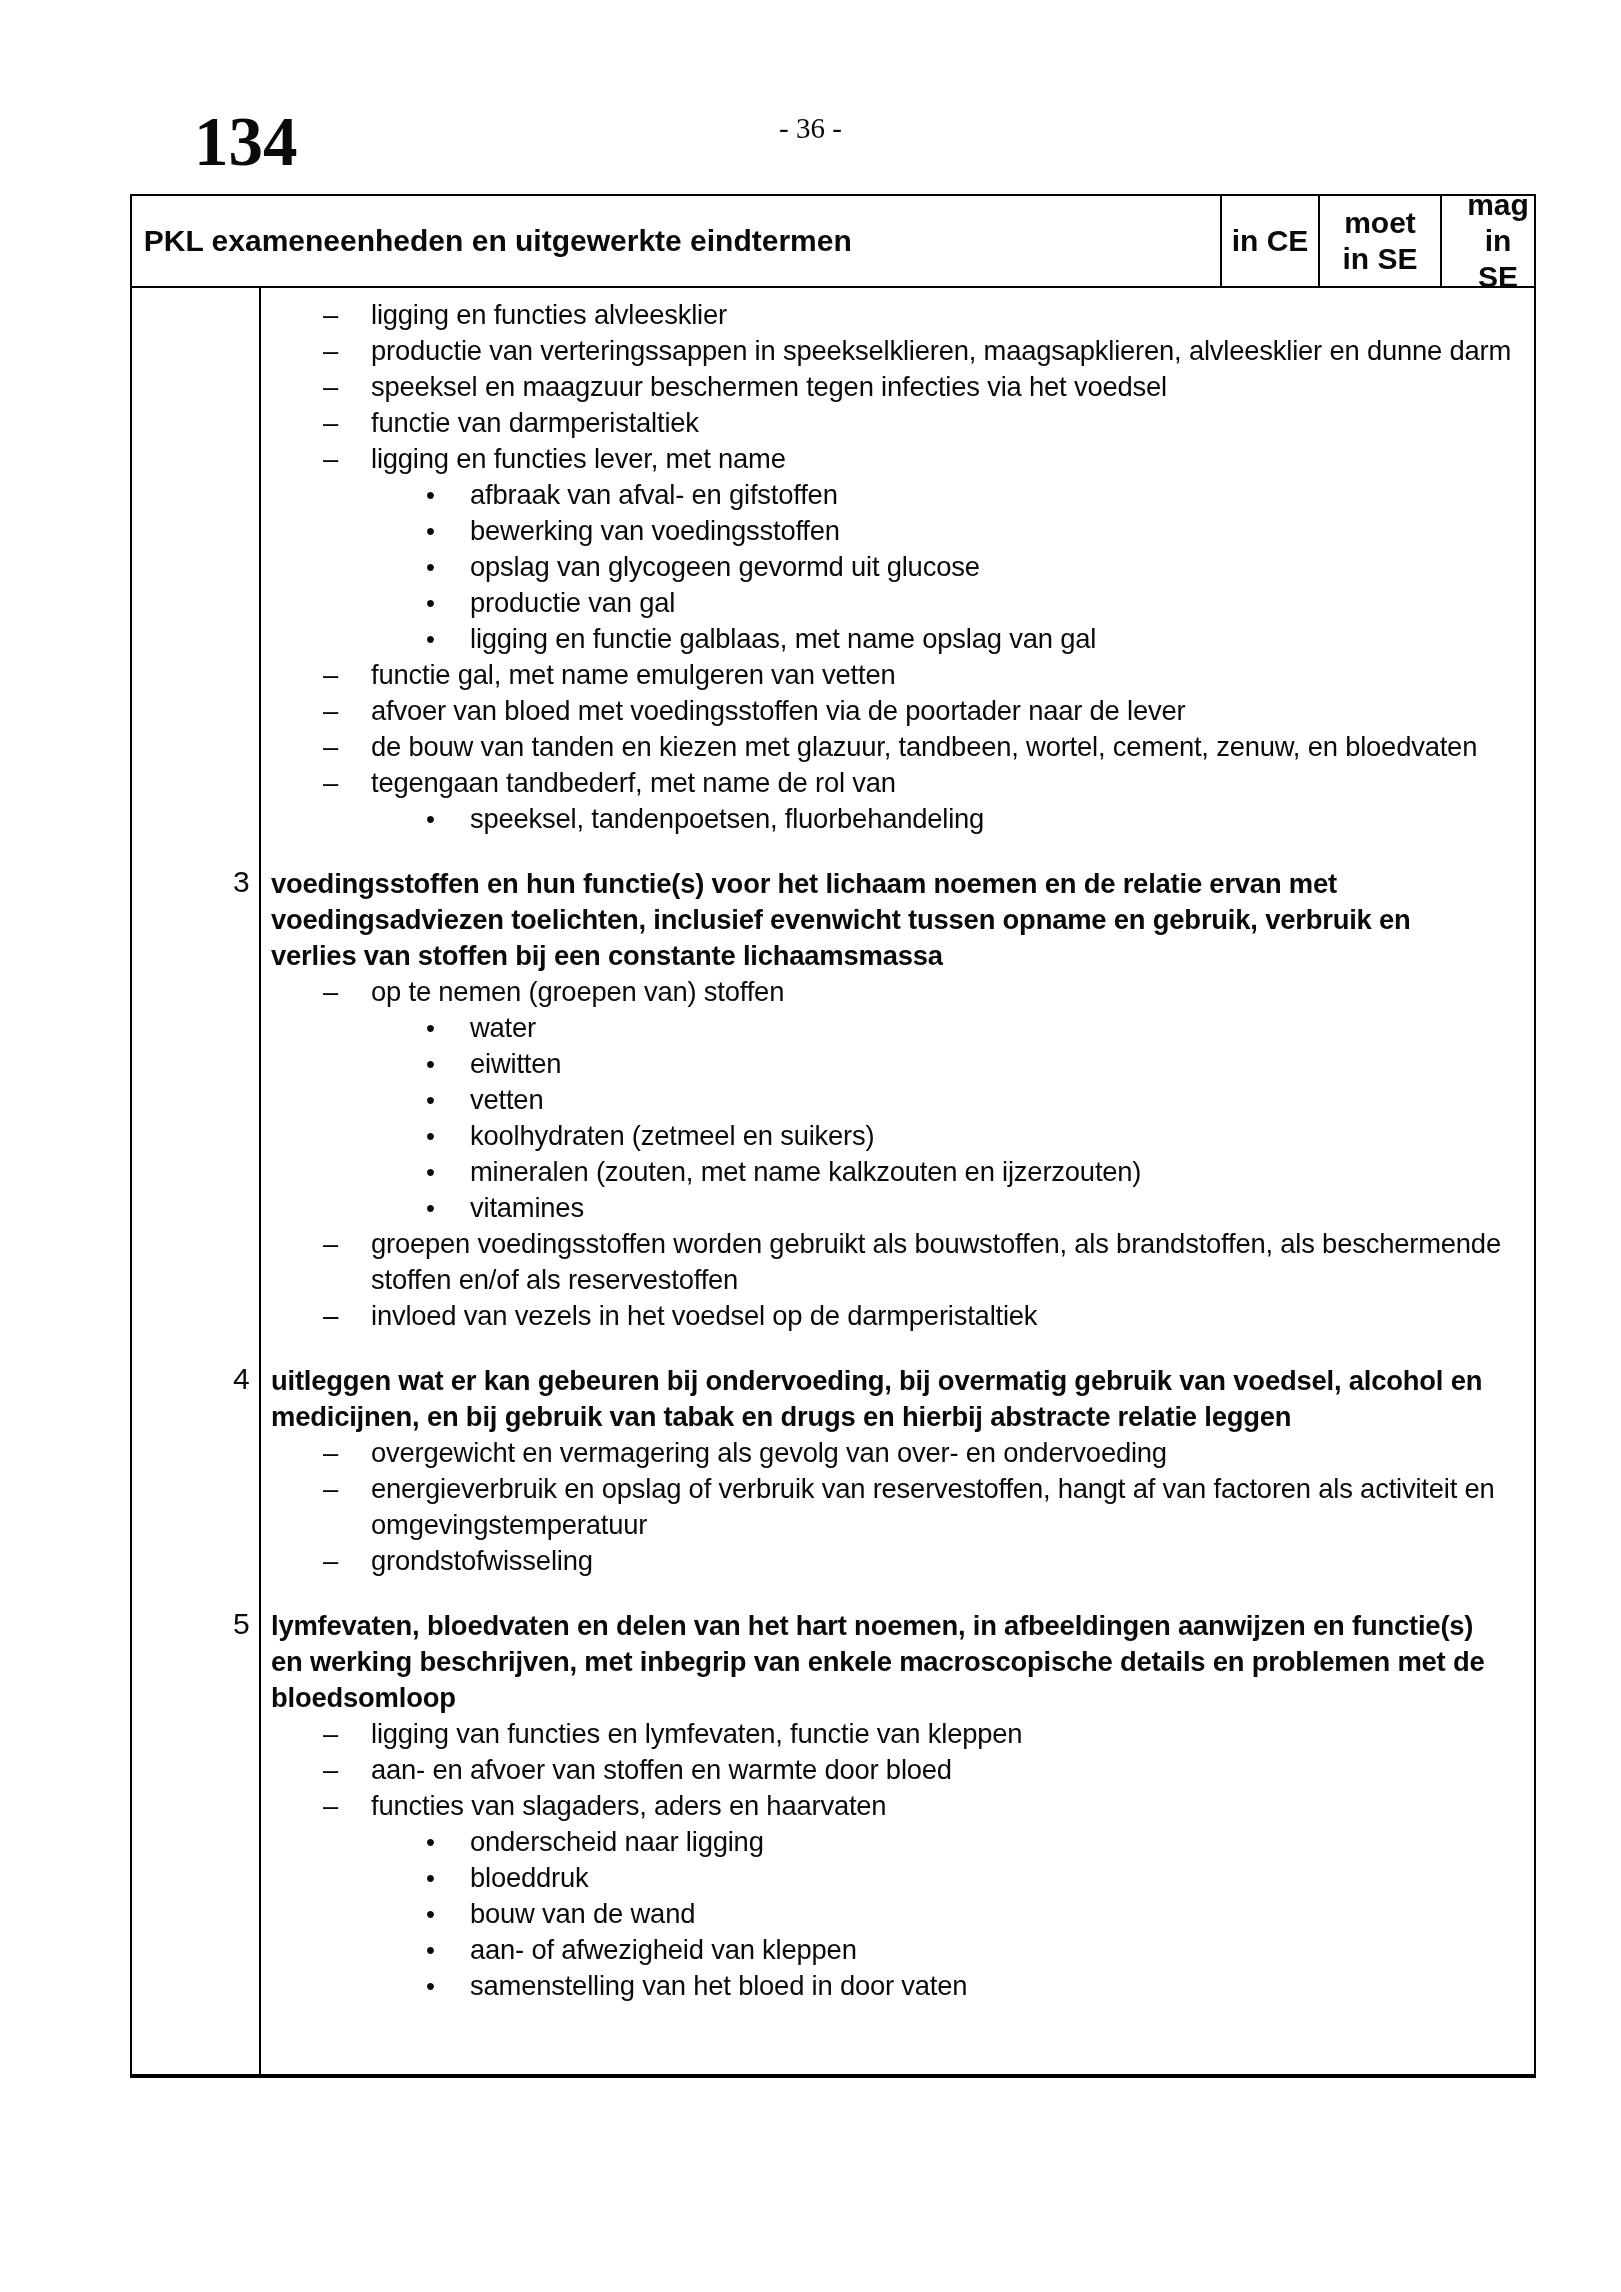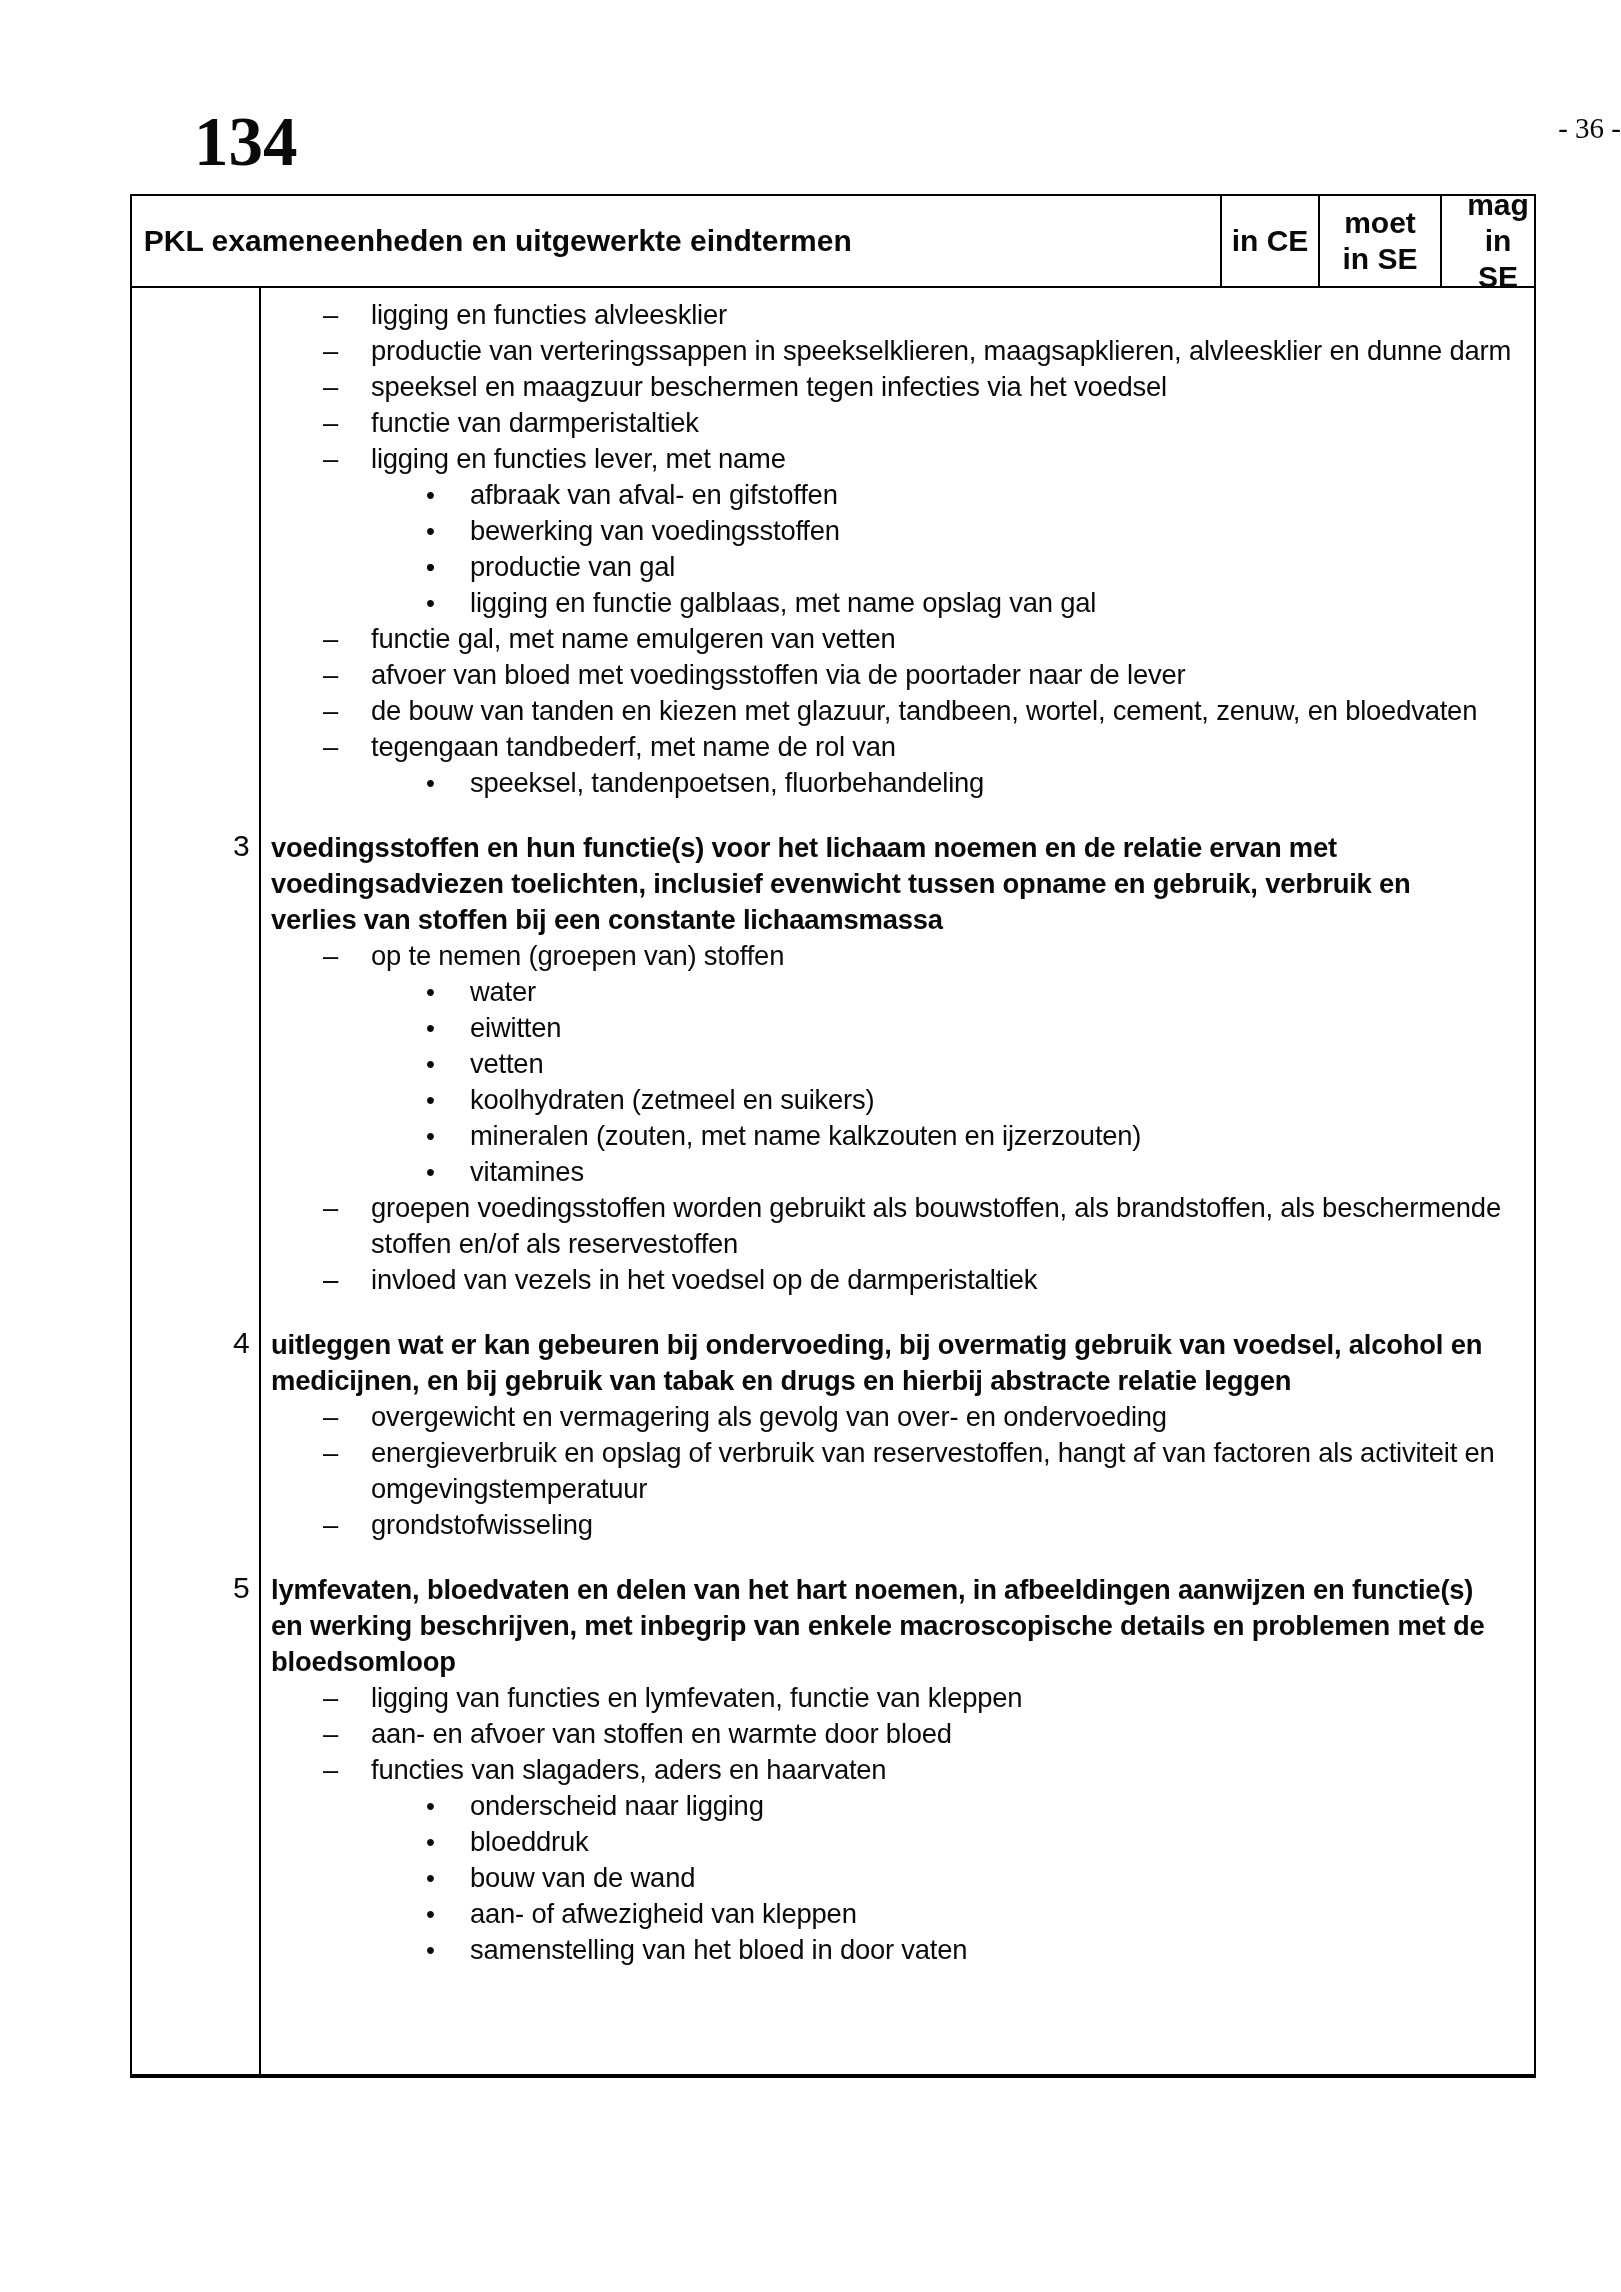--- a/index.html
+++ b/index.html
@@ -7,21 +7,21 @@
     position:relative; width:1621px; height:2293px; background:#ffffff;
     font-family:"Liberation Sans","DejaVu Sans",sans-serif; color:#0a0a0a;
     overflow:hidden;
   }
   .pageno {
     position:absolute; left:194px; top:108px;
     font-family:"Liberation Serif","DejaVu Serif",serif;
     font-weight:bold; font-size:69px; line-height:1;
   }
   .centerno {
-    position:absolute; left:0; right:0; top:114px; text-align:right;
+    position:absolute; left:0; right:0; top:114px; text-align:center;
     font-family:"Liberation Serif","DejaVu Serif",serif;
     font-size:29px; line-height:1;
   }
   .tbl {
     position:absolute; left:130px; top:194px; width:1406px;
     border:2.9px solid #000; border-bottom-width:4.9px; box-sizing:border-box;
     background:#fff;
   }
   .thead { display:flex; height:90px; border-bottom:2.9px solid #000; font-weight:bold; font-size:30px;justify-content:center; }
   .th { display:flex; align-items:center; box-sizing:border-box; }
@@ -65,21 +65,21 @@
       <div class="divider"></div>
       <div class="content" id="content">
           <div class="section">
             <div class="item dash"><span class="marker">–</span><span>ligging en functies alvleesklier</span></div>
             <div class="item dash"><span class="marker">–</span><span>productie van verteringssappen in speekselklieren, maagsapklieren, alvleesklier en dunne darm</span></div>
             <div class="item dash"><span class="marker">–</span><span>speeksel en maagzuur beschermen tegen infecties via het voedsel</span></div>
             <div class="item dash"><span class="marker">–</span><span>functie van darmperistaltiek</span></div>
             <div class="item dash"><span class="marker">–</span><span>ligging en functies lever, met name</span></div>
             <div class="item bullet"><span class="marker">•</span><span>afbraak van afval- en gifstoffen</span></div>
             <div class="item bullet"><span class="marker">•</span><span>bewerking van voedingsstoffen</span></div>
-            <div class="item bullet"><span class="marker">•</span></div>
+            <div class="item bullet"><span class="marker">•</span><span>opslag van glycogeen gevormd uit glucose</span></div>
             <div class="item bullet"><span class="marker">•</span><span>productie van gal</span></div>
             <div class="item bullet"><span class="marker">•</span><span>ligging en functie galblaas, met name opslag van gal</span></div>
             <div class="item dash"><span class="marker">–</span><span>functie gal, met name emulgeren van vetten</span></div>
             <div class="item dash"><span class="marker">–</span><span>afvoer van bloed met voedingsstoffen via de poortader naar de lever</span></div>
             <div class="item dash"><span class="marker">–</span><span>de bouw van tanden en kiezen met glazuur, tandbeen, wortel, cement, zenuw, en bloedvaten</span></div>
             <div class="item dash"><span class="marker">–</span><span>tegengaan tandbederf, met name de rol van</span></div>
             <div class="item bullet"><span class="marker">•</span><span>speeksel, tandenpoetsen, fluorbehandeling</span></div>
           </div>
           <div class="section gap">
             <div class="heading"><span class="num">3</span><span>voedingsstoffen en hun functie(s) voor het lichaam noemen en de relatie ervan met

